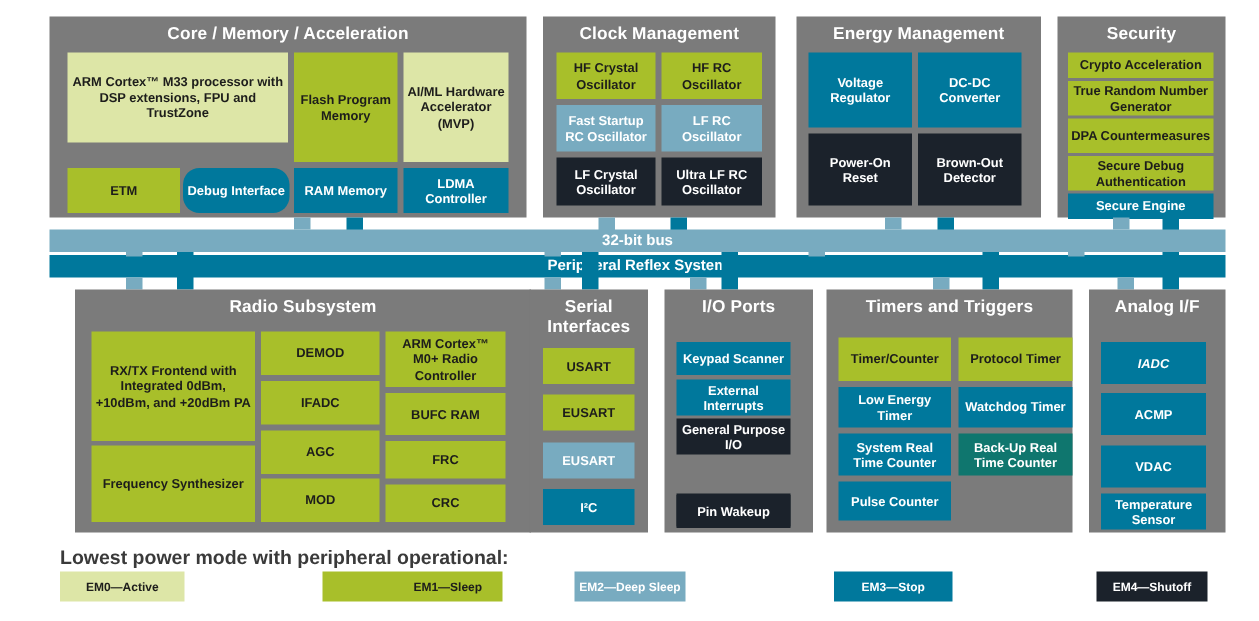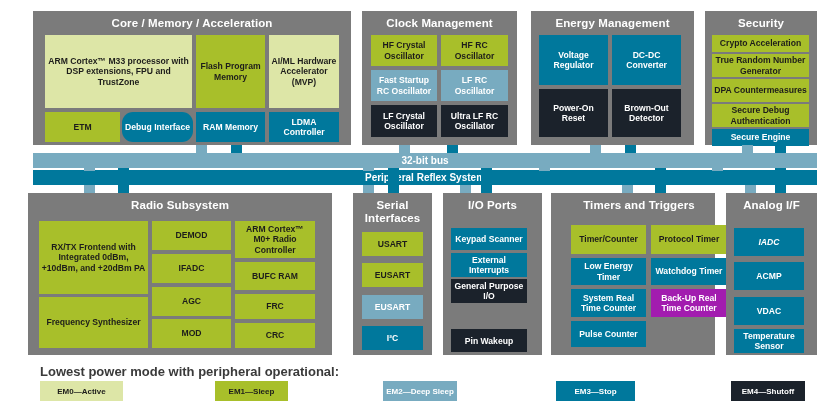--- a/index.html
+++ b/index.html
@@ -45,21 +45,21 @@
     font-size:8.6px;
     line-height:10.5px;
     padding:2px 2px;
     overflow:hidden;
   }
   .em0{background:#dde6a7;color:#1d1d1b;}
   .em1{background:#a8bf2a;color:#1d1d1b;}
   .em2{background:#78abc0;color:#ffffff;}
   .em3{background:#00789c;color:#ffffff;}
   .em4{background:#1b222b;color:#ffffff;}
-  .em4b{background:#a21caf;color:#ffffff;}
+  .em4b{background:#0f766e;color:#ffffff;}
 
   
   .bus{
     position:absolute;
     display:flex;
     align-items:center;
     justify-content:center;
     color:#ffffff;
     font-weight:bold;
     font-size:10px;
@@ -88,21 +88,21 @@
   }
 </style>
 </head>
 <body>
 
 <div id="root">
 
   <div class="panel" style="left:33px;top:11px;width:318px;height:134px;">
     <div class="panel-title">Core / Memory / Acceleration</div>
     <div class="panel-body" style="height:113px;">
-      <div class="blk em0" style="position:absolute;left:12px;top:0px;width:147px;height:73px;">ARM Cortex™ M33 processor with DSP extensions, FPU and TrustZone</div>
+      <div class="blk em0" style="position:absolute;left:12px;top:0px;width:147px;height:60px;">ARM Cortex™ M33 processor with DSP extensions, FPU and TrustZone</div>
       <div class="blk em1" style="position:absolute;left:163px;top:0px;width:69px;height:73px;">Flash Program Memory</div>
       <div class="blk em0" style="position:absolute;left:236px;top:0px;width:70px;height:73px;">AI/ML Hardware Accelerator (MVP)</div>
       <div class="blk em1" style="position:absolute;left:12px;top:77px;width:75px;height:30px;">ETM</div>
       <div class="blk em3" style="position:absolute;left:89px;top:77px;width:71px;height:30px;border-radius:11px;">Debug Interface</div>
       <div class="blk em3" style="position:absolute;left:163px;top:77px;width:69px;height:30px;">RAM Memory</div>
       <div class="blk em3" style="position:absolute;left:236px;top:77px;width:70px;height:30px;">LDMA Controller</div>
     </div>
   </div>
 
   <div class="panel" style="left:362px;top:11px;width:155px;height:134px;">
@@ -163,21 +163,21 @@
   <div class="stub stub-d" style="left:118px;top:168px;width:11px;height:25px;"></div>
   <div class="stub stub-l" style="left:363px;top:185px;width:11px;height:8px;"></div>
   <div class="stub stub-d" style="left:388px;top:168px;width:11px;height:25px;"></div>
   <div class="stub stub-l" style="left:460px;top:185px;width:11px;height:8px;"></div>
   <div class="stub stub-d" style="left:481px;top:168px;width:11px;height:25px;"></div>
   <div class="stub stub-l" style="left:622px;top:185px;width:11px;height:8px;"></div>
   <div class="stub stub-d" style="left:655px;top:168px;width:11px;height:25px;"></div>
   <div class="stub stub-l" style="left:745px;top:185px;width:11px;height:8px;"></div>
   <div class="stub stub-d" style="left:775px;top:168px;width:11px;height:25px;"></div>
 
-  <div class="panel" style="left:28px;top:193px;width:304px;height:162px;">
+  <div class="panel" style="left:50px;top:193px;width:304px;height:162px;">
     <div class="panel-title">Radio Subsystem</div>
     <div class="panel-body" style="height:141px;">
       <div class="blk em1" style="position:absolute;left:11px;top:4px;width:109px;height:73px;">RX/TX Frontend with Integrated 0dBm, +10dBm, and +20dBm PA</div>
       <div class="blk em1" style="position:absolute;left:11px;top:80px;width:109px;height:51px;">Frequency Synthesizer</div>
 
       <div class="blk em1" style="position:absolute;left:124px;top:4px;width:79px;height:29px;">DEMOD</div>
       <div class="blk em1" style="position:absolute;left:124px;top:37px;width:79px;height:29px;">IFADC</div>
       <div class="blk em1" style="position:absolute;left:124px;top:70px;width:79px;height:29px;">AGC</div>
       <div class="blk em1" style="position:absolute;left:124px;top:102px;width:79px;height:29px;">MOD</div>
 
@@ -202,21 +202,21 @@
     <div class="panel-title">I/O Ports</div>
     <div class="panel-body" style="height:141px;">
       <div class="blk em3" style="position:absolute;left:8px;top:11px;width:76px;height:22px;">Keypad Scanner</div>
       <div class="blk em3" style="position:absolute;left:8px;top:36px;width:76px;height:24px;">External Interrupts</div>
       <div class="blk em4" style="position:absolute;left:8px;top:62px;width:76px;height:24px;">General Purpose I/O</div>
       <div class="blk em4" style="position:absolute;left:8px;top:88px;width:76px;height:22px;margin-top:24px;">Pin Reset</div>
       <div class="blk em4" style="position:absolute;left:8px;top:113px;width:76px;height:22px;">Pin Wakeup</div>
     </div>
   </div>
 
-  <div class="panel" style="left:551px;top:193px;width:164px;height:162px;padding-left:12px;">
+  <div class="panel" style="left:551px;top:193px;width:164px;height:162px;">
     <div class="panel-title">Timers and Triggers</div>
     <div class="panel-body" style="height:141px;">
       <div class="blk em1" style="position:absolute;left:8px;top:8px;width:75px;height:29px;">Timer/Counter</div>
       <div class="blk em1" style="position:absolute;left:88px;top:8px;width:76px;height:29px;">Protocol Timer</div>
       <div class="blk em3" style="position:absolute;left:8px;top:41px;width:75px;height:27px;">Low Energy Timer</div>
       <div class="blk em3" style="position:absolute;left:88px;top:41px;width:76px;height:27px;">Watchdog Timer</div>
       <div class="blk em3" style="position:absolute;left:8px;top:72px;width:75px;height:28px;">System Real Time Counter</div>
       <div class="blk em4b" style="position:absolute;left:88px;top:72px;width:76px;height:28px;">Back-Up Real Time Counter</div>
       <div class="blk em3" style="position:absolute;left:8px;top:104px;width:75px;height:26px;">Pulse Counter</div>
     </div>
@@ -228,18 +228,18 @@
       <div class="blk em3" style="position:absolute;left:8px;top:11px;width:70px;height:28px;font-style:italic;">IADC</div>
       <div class="blk em3" style="position:absolute;left:8px;top:45px;width:70px;height:28px;">ACMP</div>
       <div class="blk em3" style="position:absolute;left:8px;top:80px;width:70px;height:28px;">VDAC</div>
       <div class="blk em3" style="position:absolute;left:8px;top:112px;width:70px;height:24px;">Temperature Sensor</div>
     </div>
   </div>
 
   <div class="legend-note" style="left:40px;top:364px;">Lowest power mode with peripheral operational:</div>
 
   <div class="legend-sw" style="left:40px;top:381px;width:83px;background:#dde6a7;color:#1d1d1b;">EM0—Active</div>
-  <div class="legend-sw" style="left:215px;top:381px;width:73px;background:#a8bf2a;color:#1d1d1b;">EM1—Sleep</div>
+  <div class="legend-sw" style="left:215px;top:381px;width:73px;background:#a8bf2a;color:#1d1d1b;padding-left:47px;">EM1—Sleep</div>
   <div class="legend-sw" style="left:383px;top:381px;width:74px;background:#78abc0;color:#ffffff;">EM2—Deep Sleep</div>
   <div class="legend-sw" style="left:556px;top:381px;width:79px;background:#00789c;color:#ffffff;">EM3—Stop</div>
   <div class="legend-sw" style="left:731px;top:381px;width:74px;background:#1b222b;color:#ffffff;">EM4—Shutoff</div>
 
 </div>
 
 </body></html>

